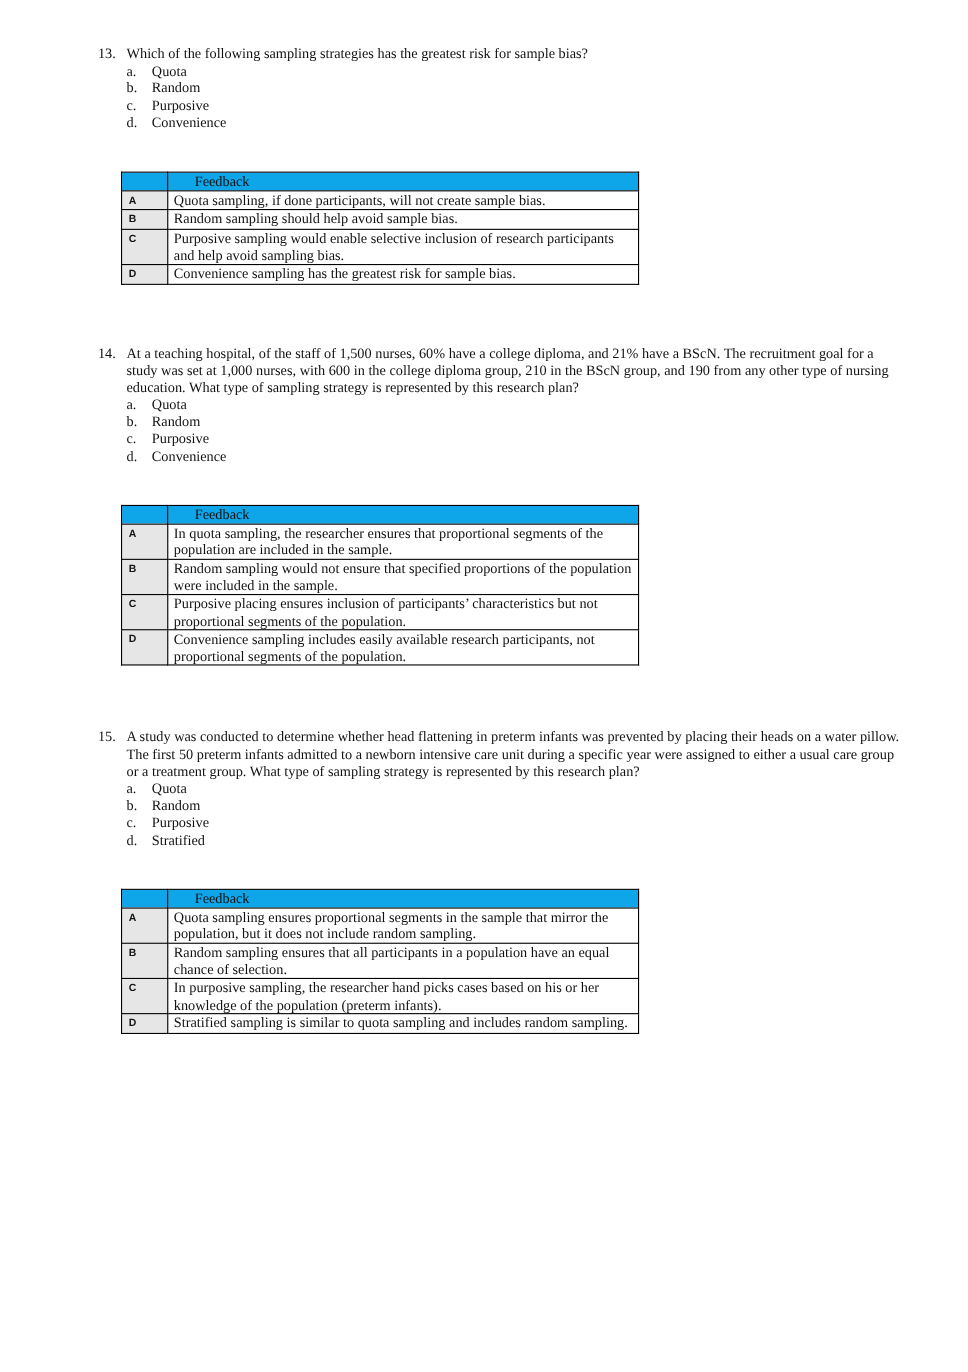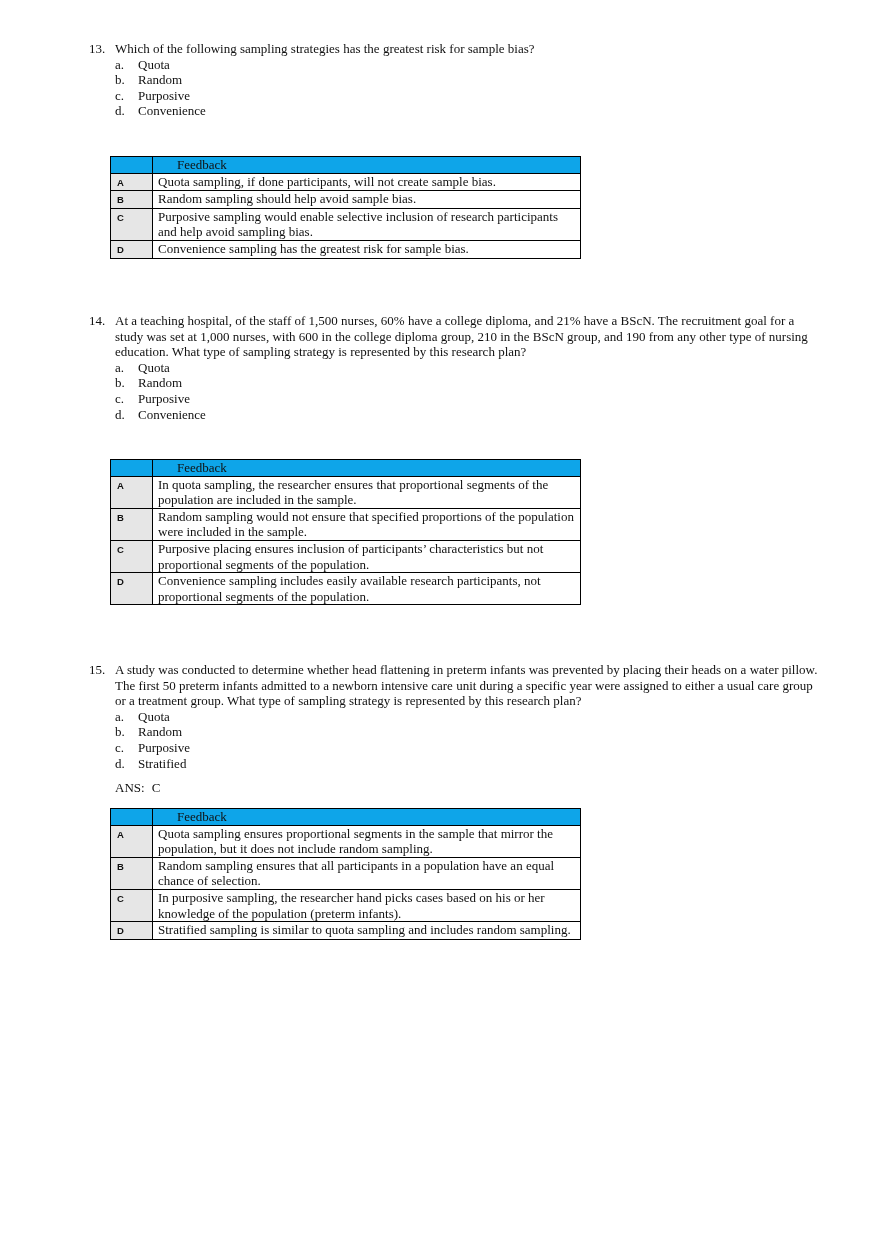--- a/index.html
+++ b/index.html
@@ -167,23 +167,20 @@
   <div class="q-stem">
     <span class="q-num">15.</span>
     <span>A study was conducted to determine whether head flattening in preterm infants was prevented by placing their heads on a water pillow. The first 50 preterm infants admitted to a newborn intensive care unit during a specific year were assigned to either a usual care group or a treatment group. What type of sampling strategy is represented by this research plan?</span>
   </div>
   <ul class="options">
     <li><span class="opt-letter">a.</span><span>Quota</span></li>
     <li><span class="opt-letter">b.</span><span>Random</span></li>
     <li><span class="opt-letter">c.</span><span>Purposive</span></li>
     <li><span class="opt-letter">d.</span><span>Stratified</span></li>
   </ul>
-  <div class="ans">
-    <span class="ans-label">ANS:</span><span>C</span>
-  </div>
 </div>
 <table class="feedback" style="top:808px;">
   <tbody>
       <tr class="head">
     <td class="key"></td>
     <td class="text">Feedback</td>
   </tr>
   <tr>
     <td class="key">A</td>
     <td class="text">Quota sampling ensures proportional segments in the sample that mirror the population, but it does not include random sampling.</td>

